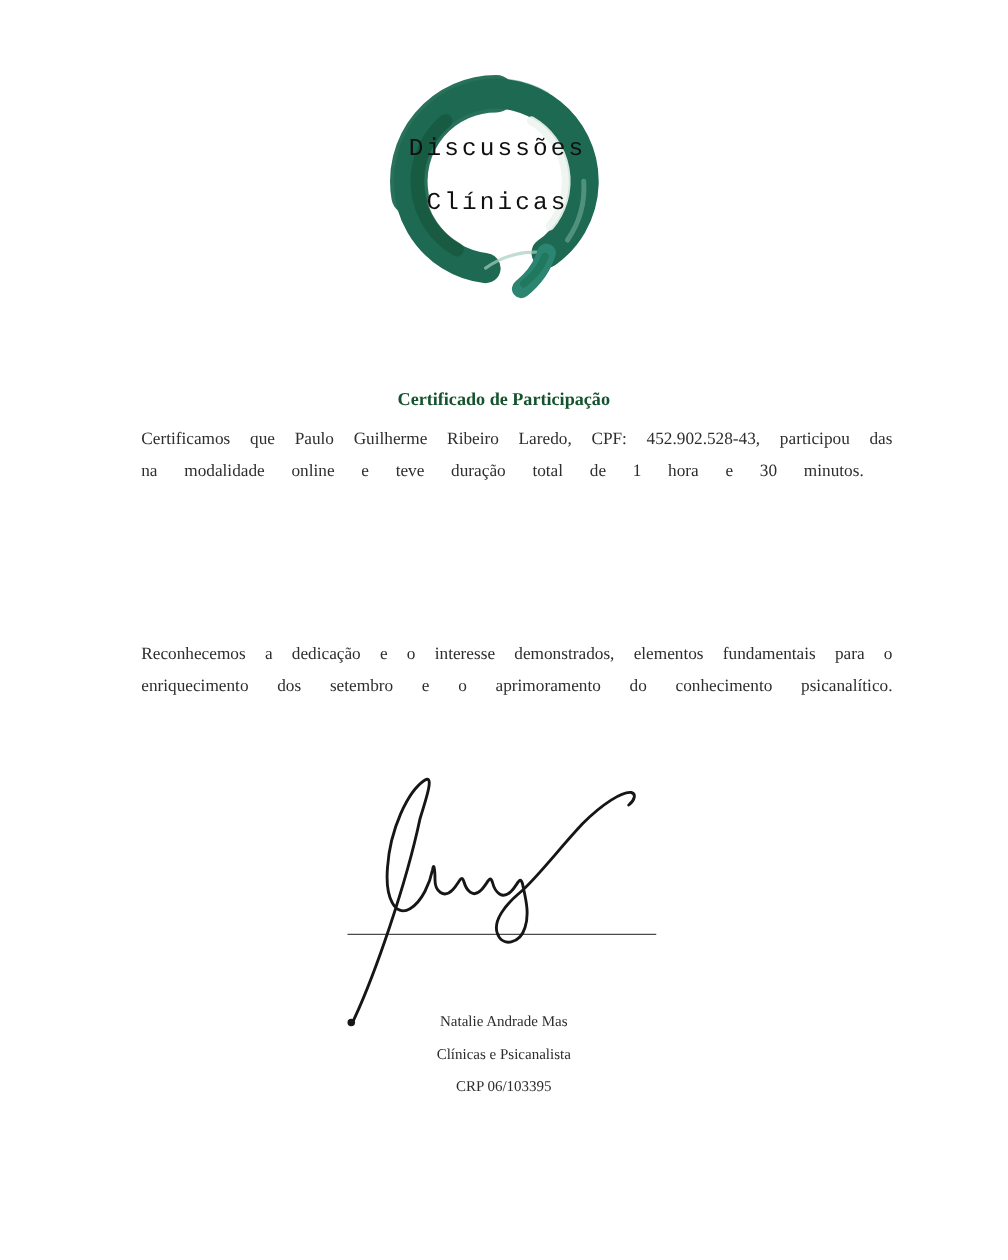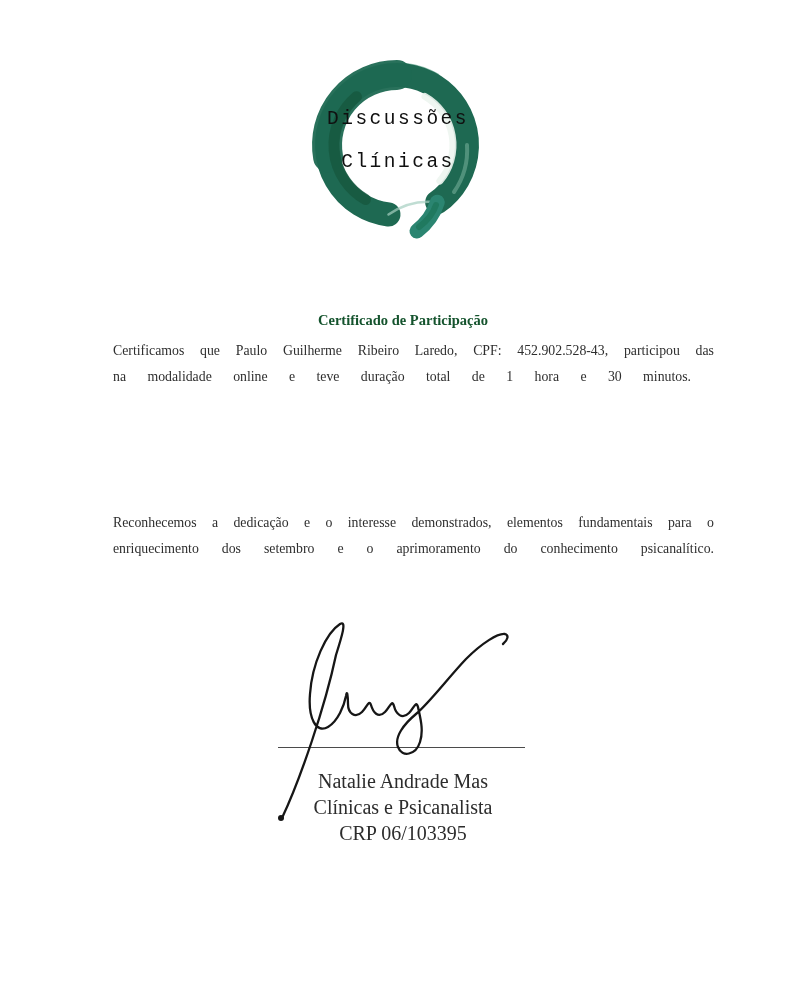--- a/index.html
+++ b/index.html
@@ -36,22 +36,22 @@
   }
   .jline.short{width:578px;}
 
   
   .sig-line{
     position:absolute;left:278px;top:747px;width:247px;height:0;
     border-top:1.3px solid #4b4b4b;
   }
   .signature-svg{position:absolute;left:270px;top:612px;}
   .sig-block{
-    position:absolute;top:768px;left:0;right:0;
-    text-align:center;font-size:20px;line-height:26px;color:#2c2c2c;
+    position:absolute;top:804px;left:0;right:0;
+    text-align:center;font-size:12px;line-height:26px;color:#2c2c2c;
   }
 </style>
 </head>
 <body>
 
 <div class="page">
 
   <div class="logo">
     <svg width="180" height="185" viewBox="0 0 180 185">
 

